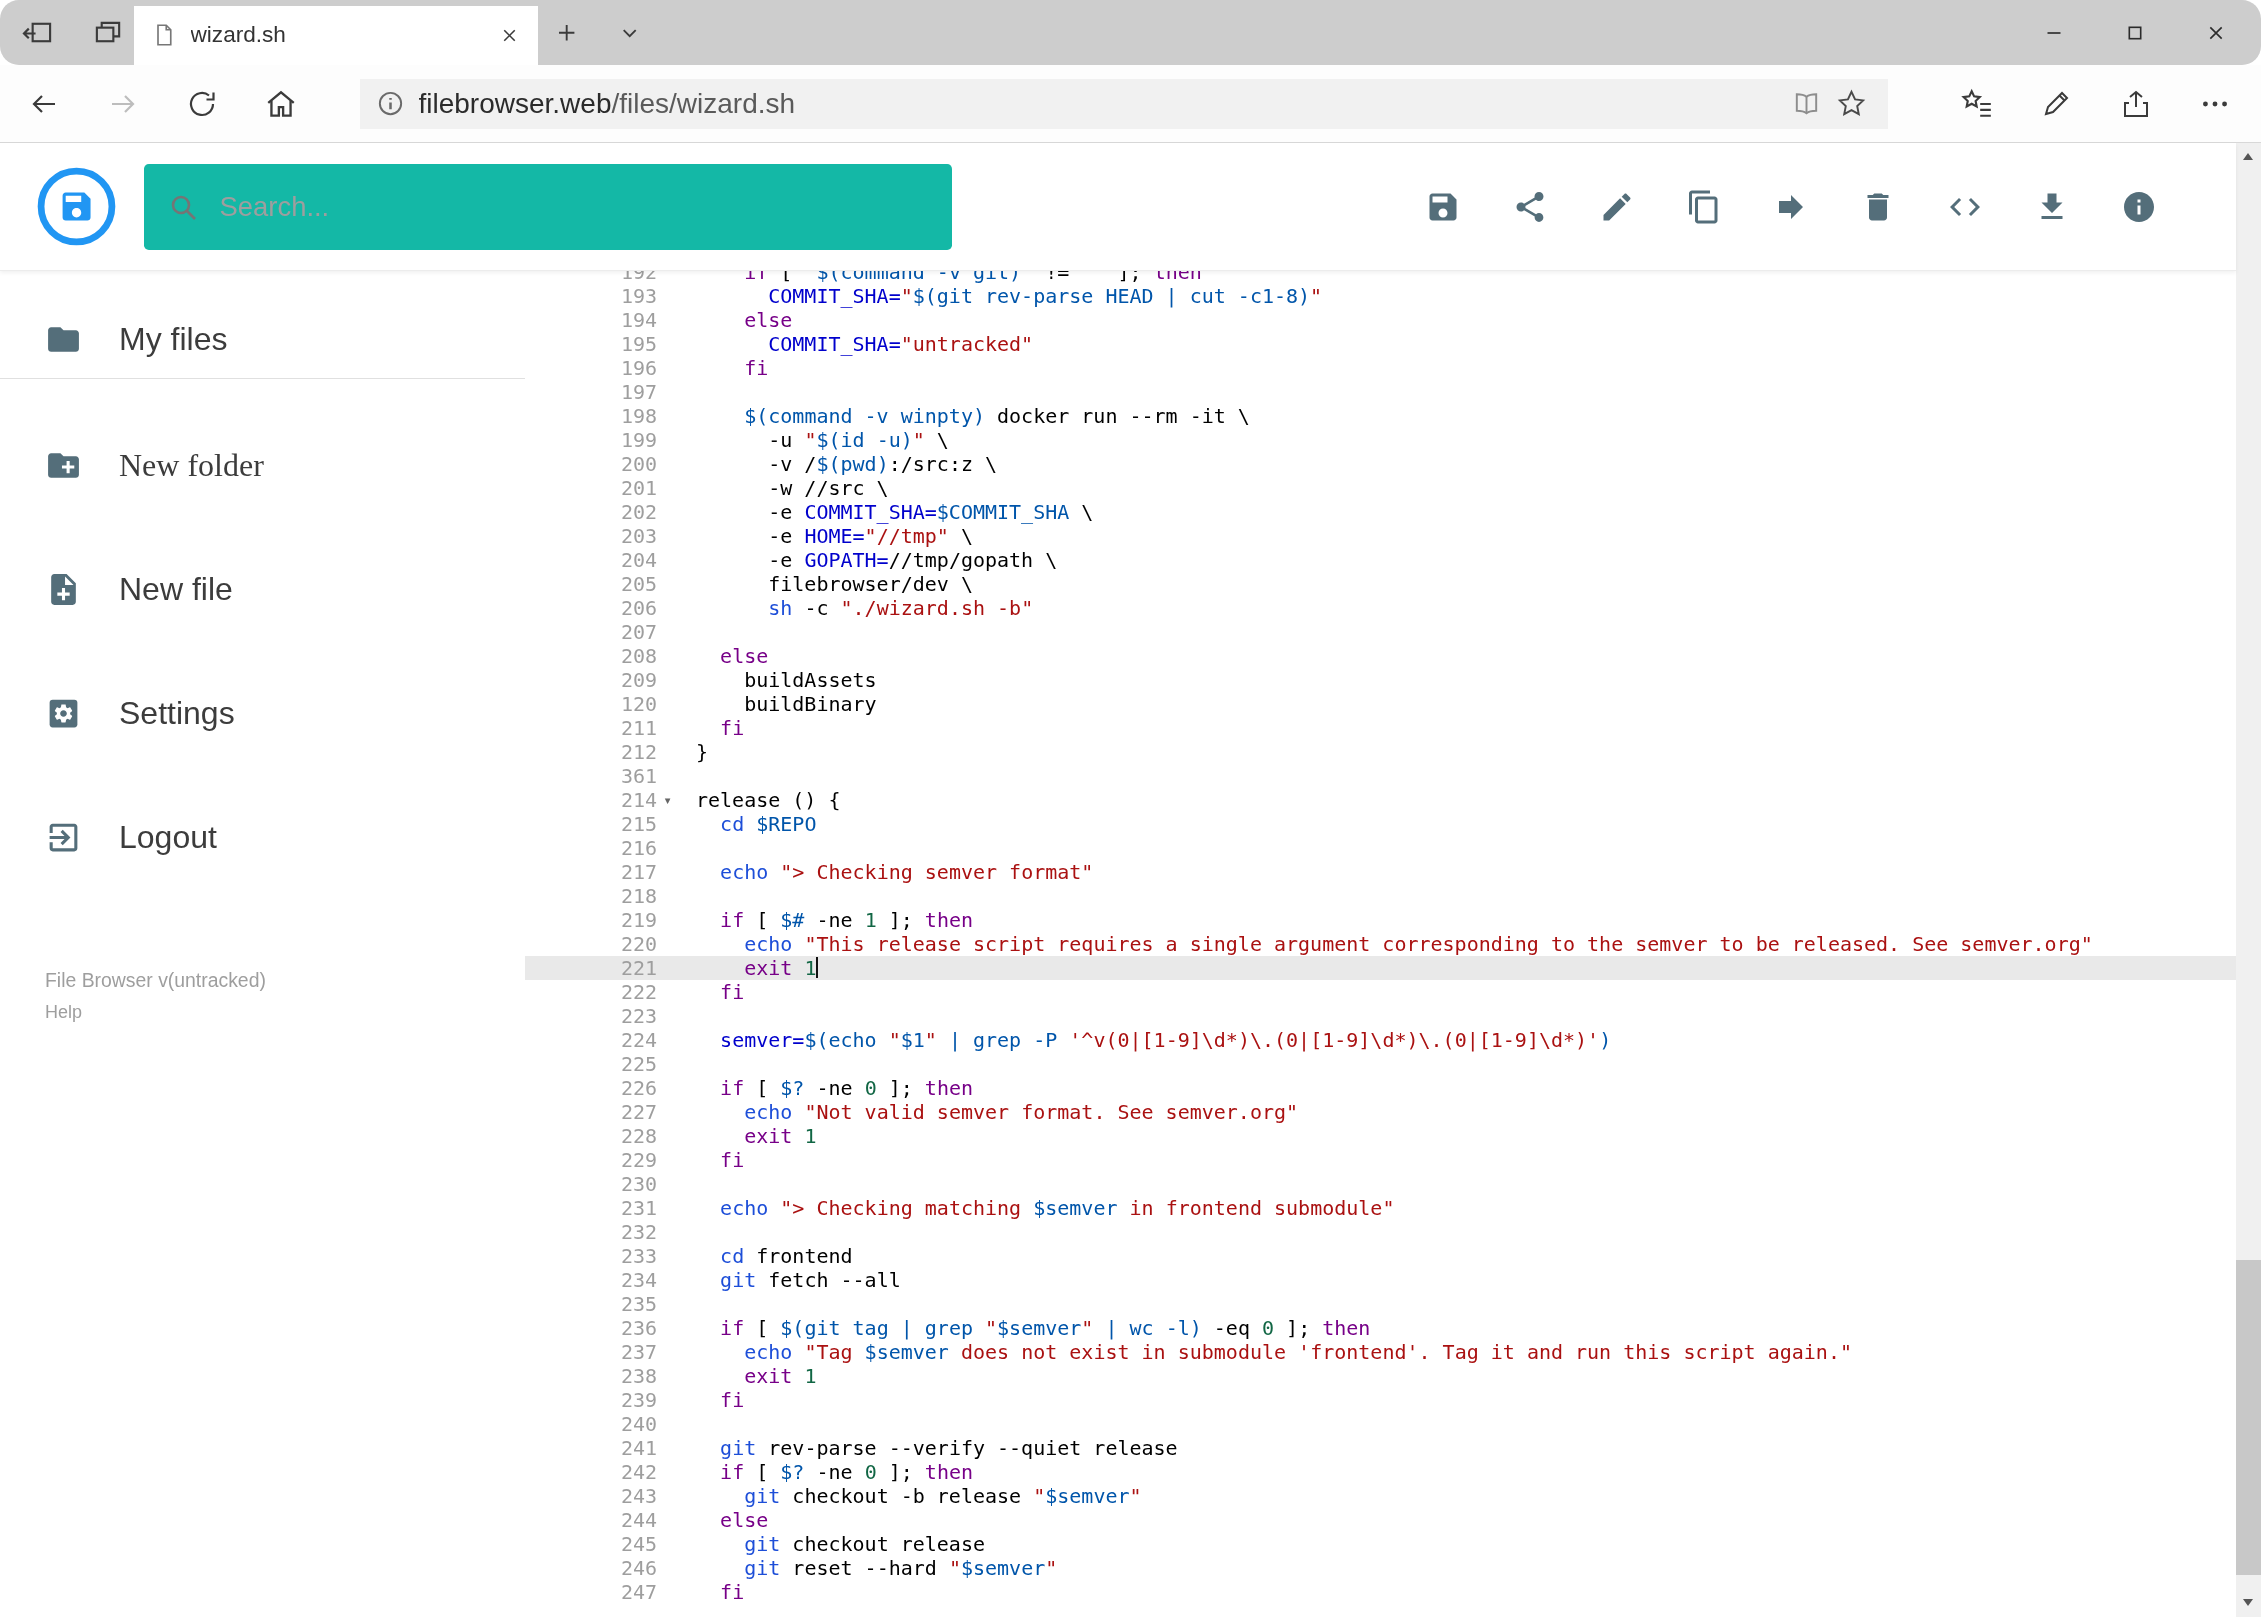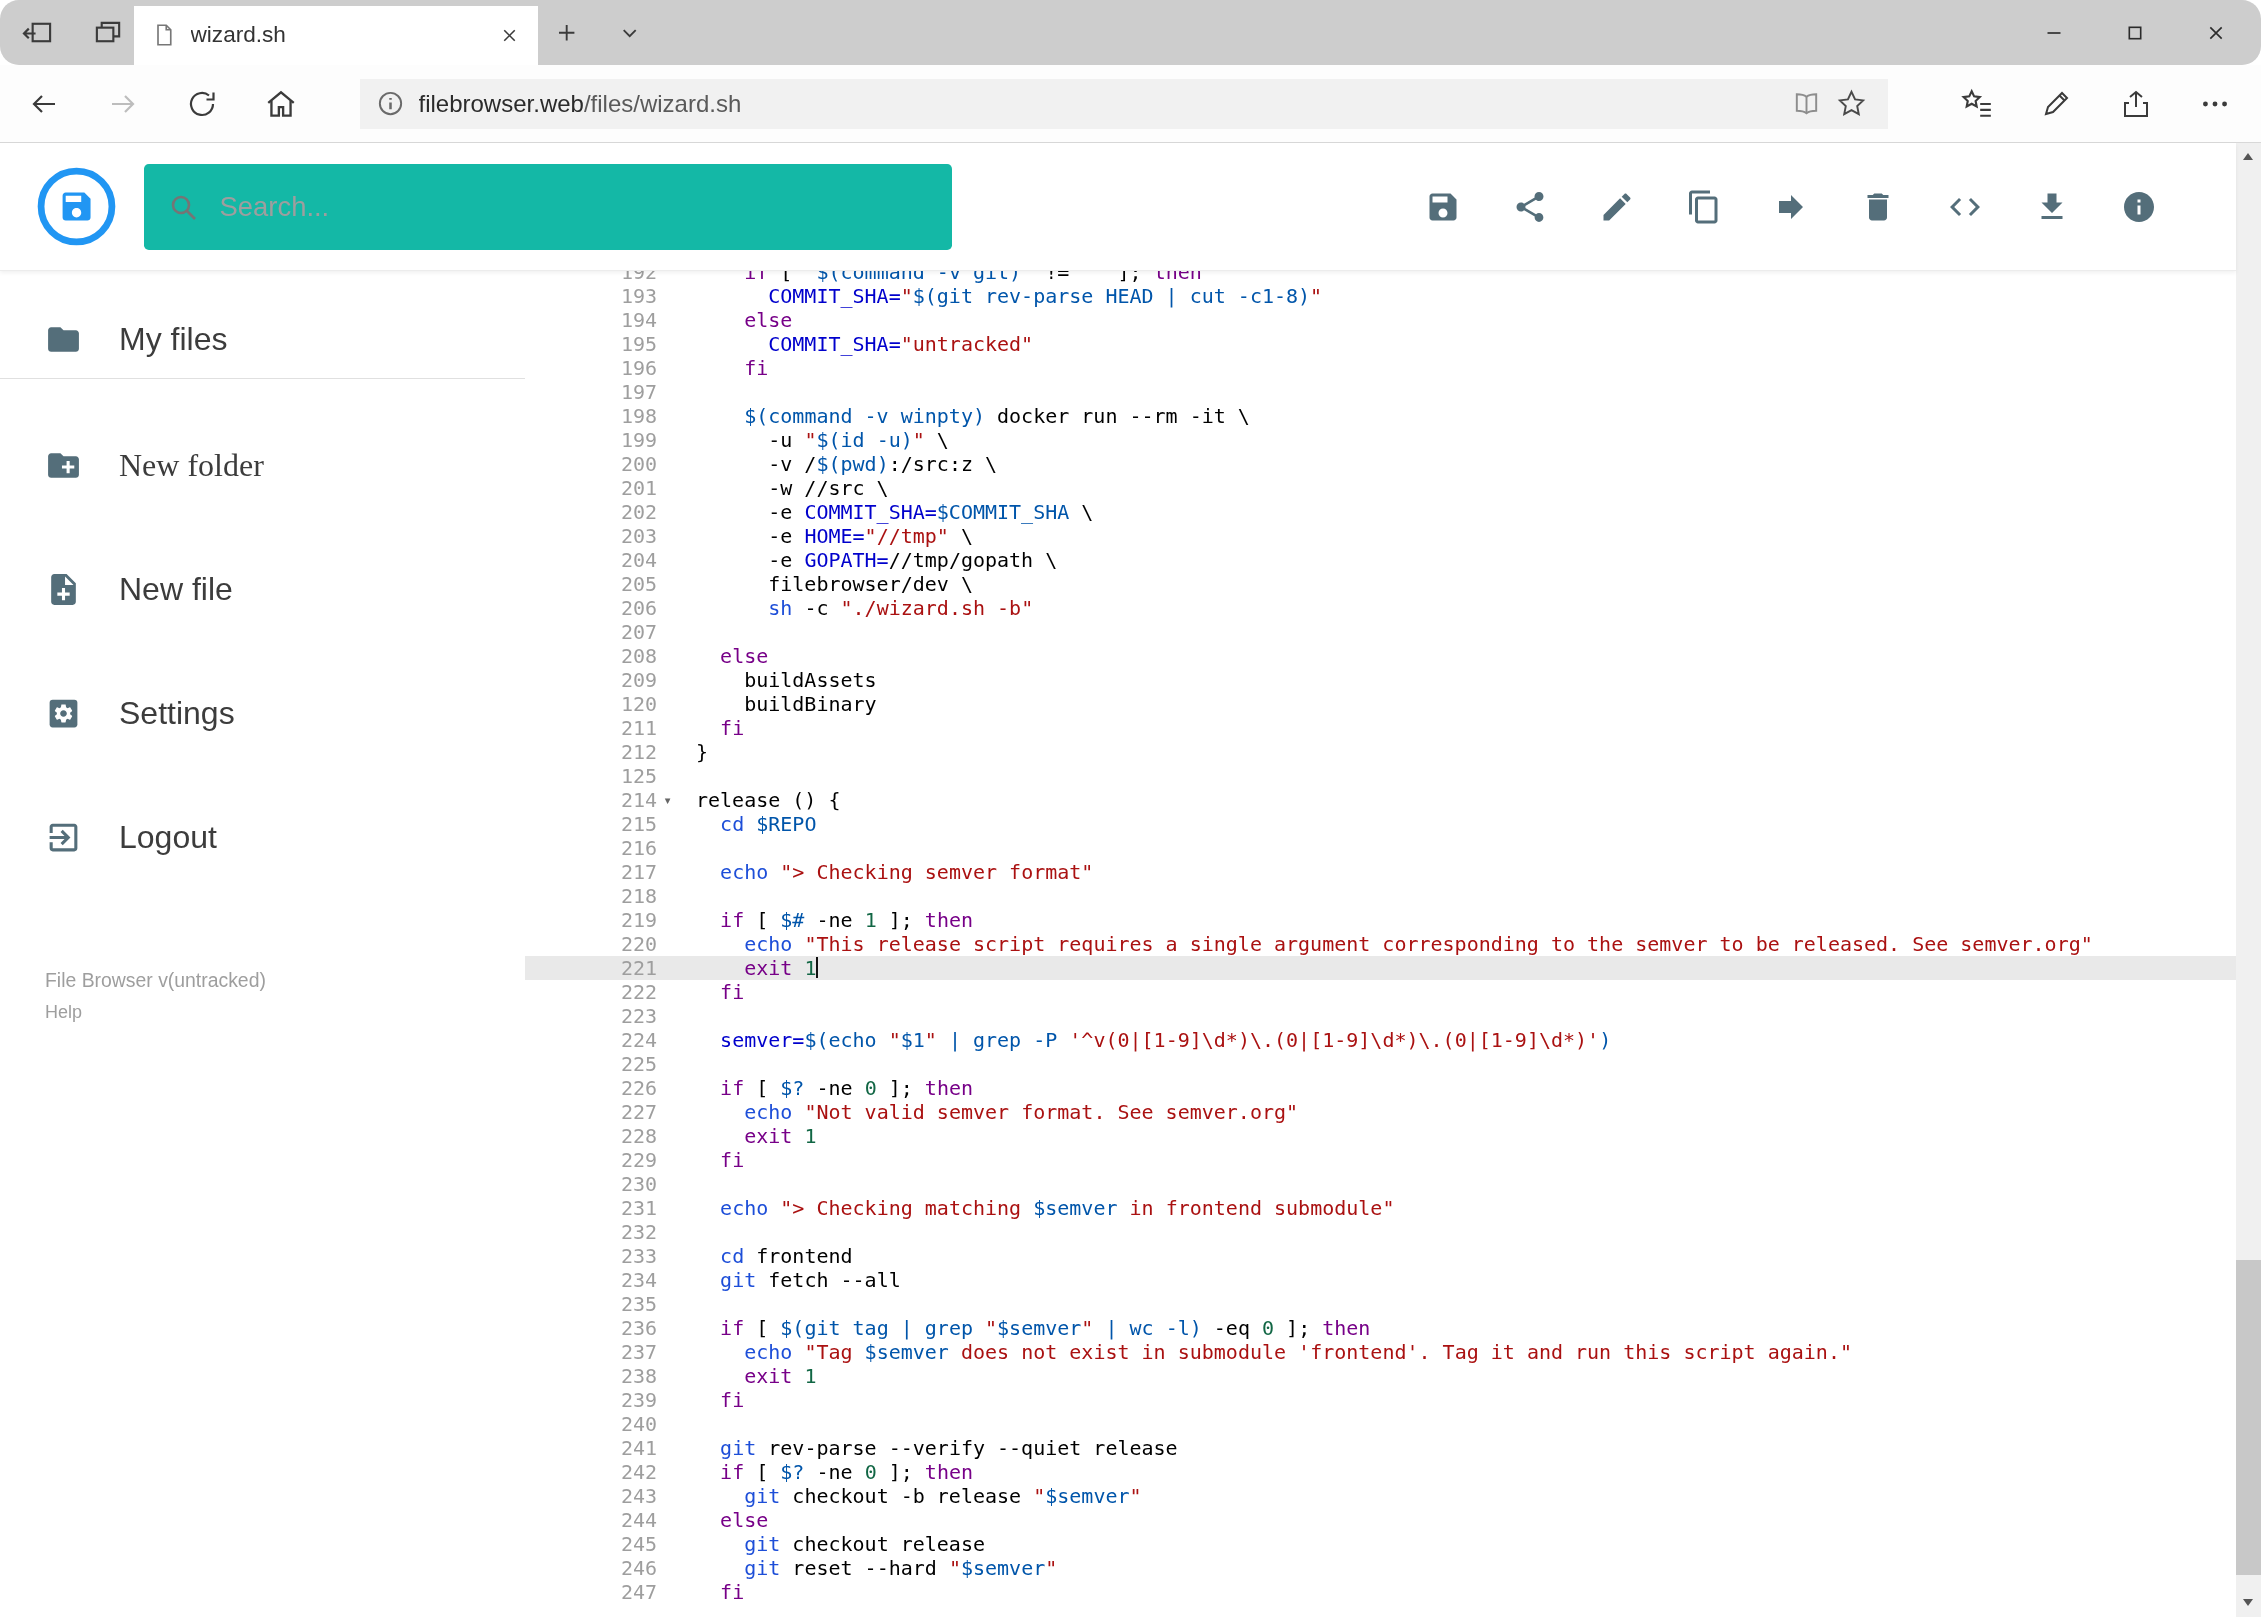--- a/index.html
+++ b/index.html
@@ -18,21 +18,21 @@
   .win-controls { position:absolute; right:4.8px; top:0; height:65px; display:flex; }
   .win-btn { width:81px; height:65px; display:flex; align-items:center; justify-content:center; }
 
   
   .navbar { position:absolute; left:0; top:65px; right:0; height:78px; background:#fdfdfd;
     border-bottom:0.8px solid #d8d8d8; display:flex; align-items:center; padding-left:16px; }
   .nav-btn { width:55px; height:55px; display:flex; align-items:center; justify-content:center; flex:none; }
   .nav-btn + .nav-btn { margin-left:24px; }
   .urlbar { margin-left:52px; width:1528px; height:50px; background:#f1f1f1; display:flex;
     align-items:center; padding:0 14.5px; flex:none; }
-  .url-text { font-size:24px; margin-left:13px; flex:1; white-space:nowrap; overflow:hidden; }
+  .url-text { font-size:28px; margin-left:13px; flex:1; white-space:nowrap; overflow:hidden; }
   .url-domain { color:#2b2b2b; }
   .url-path { color:#5a5a5a; }
   .url-icon-btn { width:45px; height:45px; display:flex; align-items:center; justify-content:center; flex:none; }
   .right-icons { display:flex; align-items:center; margin-left:60px; gap:22.6px; }
   .right-icons .nav-btn { margin-left:0; width:57px; }
 
   
   .app-header { position:absolute; left:0; top:143px; right:25px; height:128px; background:#fff;
     border-bottom:0.8px solid #ececec; box-shadow:0 1.6px 4px rgba(0,0,0,0.06); z-index:3; }
   .logo { position:absolute; left:36px; top:23.4px; width:81px; height:81px; }
@@ -501,21 +501,21 @@
           <span class="gut">211</span>
           <span class="fold"></span>
           <span class="cl"><span class="tk-p">  </span><span class="tk-k">fi</span></span>
         </div>
         <div class="cm-line">
           <span class="gut">212</span>
           <span class="fold"></span>
           <span class="cl"><span class="tk-p">}</span></span>
         </div>
         <div class="cm-line">
-          <span class="gut">125</span>
+          <span class="gut">361</span>
           <span class="fold"></span>
           <span class="cl"></span>
         </div>
         <div class="cm-line">
           <span class="gut">214</span>
           <span class="fold">▾</span>
           <span class="cl"><span class="tk-p">release () {</span></span>
         </div>
         <div class="cm-line">
           <span class="gut">215</span>

